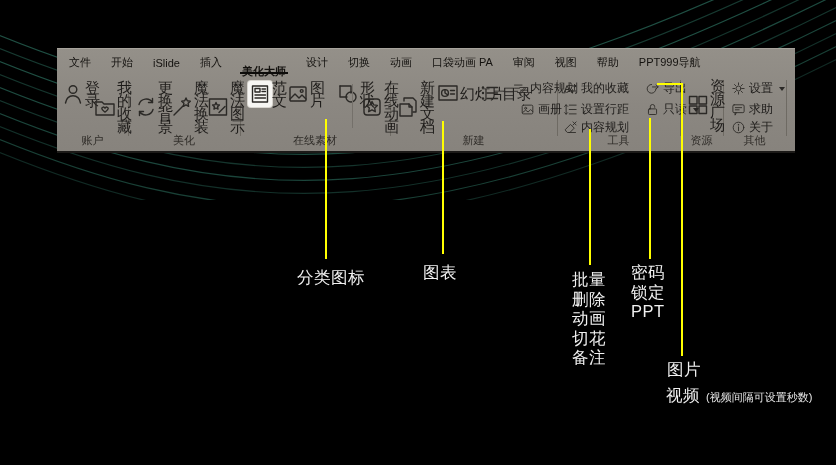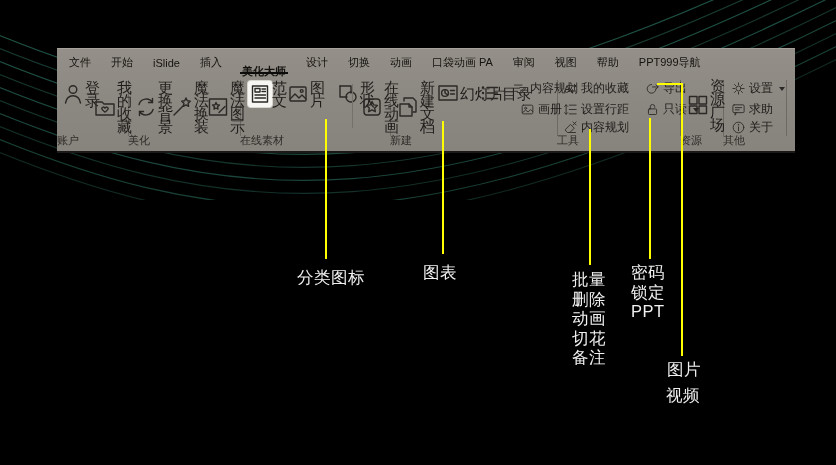--- a/index.html
+++ b/index.html
@@ -12,21 +12,21 @@
     background:linear-gradient(#949089,#8b8781 55%,#87837d);background-color:#8b8781;
     border-top:1px solid #a7a39c;border-bottom:2px solid #1c1a18;color:#1e1c1a;}
   .tabs{display:flex;align-items:stretch;height:27px;padding-left:2px;font-size:11px;color:#14120f;}
   .tab{display:flex;align-items:center;padding:0 10px;white-space:nowrap;position:relative;cursor:default;}
   .tab.active{font-weight:bold;margin-top:18px;}
   .tab.active::after{content:"";position:absolute;left:8px;right:8px;bottom:2px;height:2px;background:#0d0c0a;}
   .content{position:relative;height:73px;}
   .sep{position:absolute;top:4px;height:56px;width:1px;background:#6e6a63;}
   .isep{position:absolute;top:8px;height:44px;width:1px;background:#74706a;}
   .group{position:absolute;top:0;height:100%;}
-  .grouplabel{position:absolute;bottom:1px;left:0;width:100%;font-size:11px;color:#2f2c28;white-space:nowrap;}
+  .grouplabel{position:absolute;bottom:1px;left:0;width:100%;text-align:center;font-size:11px;color:#2f2c28;white-space:nowrap;}
   .btn{position:absolute;top:4px;display:flex;flex-direction:row;align-items:center;font-size:15px;line-height:13px;text-align:right;color:#1e1c1a;cursor:default;}
   .btn .ic{width:26px;height:26px;display:flex;align-items:center;justify-content:center;}
   .btn .ic.hl{background:#f7f6f3;border-radius:3px;box-shadow:0 0 0 1px #d8d5cf;}
   .btn .lbl{margin-top:1px;}
   .btn.wrap .lbl{width:26px;word-break:break-all;}
   .btn.wide .lbl{white-space:nowrap;}
   .sitem{position:absolute;display:flex;align-items:center;gap:3px;font-size:12px;white-space:nowrap;color:#1e1c1a;cursor:default;}
   .sic{width:15px;height:15px;display:flex;align-items:center;justify-content:center;flex:0 0 15px;}
   .caret{width:0;height:0;border:3px solid transparent;border-top:4px solid #2a2826;margin-left:3px;margin-top:4px;}
   svg.li{stroke:#2b2926;fill:none;stroke-width:1.4;stroke-linecap:round;stroke-linejoin:round;}
@@ -357,15 +357,16 @@
   <div class="cl" style="left:657px;top:83px;width:26px;height:2px"></div>
   <div class="cl" style="left:681px;top:83px;width:2px;height:273px"></div>
 
   <div class="ann" style="left:297px;top:268px">分类图标</div>
   <div class="ann" style="left:423px;top:263px">图表</div>
   <div class="ann vert" style="left:631px;top:263px;width:40px">密码锁定PPT</div>
   <div class="ann vert" style="left:572px;top:270px;width:37px">批量删除动画切花备注</div>
   <div class="ann" style="left:667px;top:360px">图片</div>
   <div class="ann vrow" style="left:666px;top:386px">
     <span>视频</span>
+    <span class="ann-small">(视频间隔可设置秒数)</span>
   </div>
 
 </div>
 
 </body></html>

